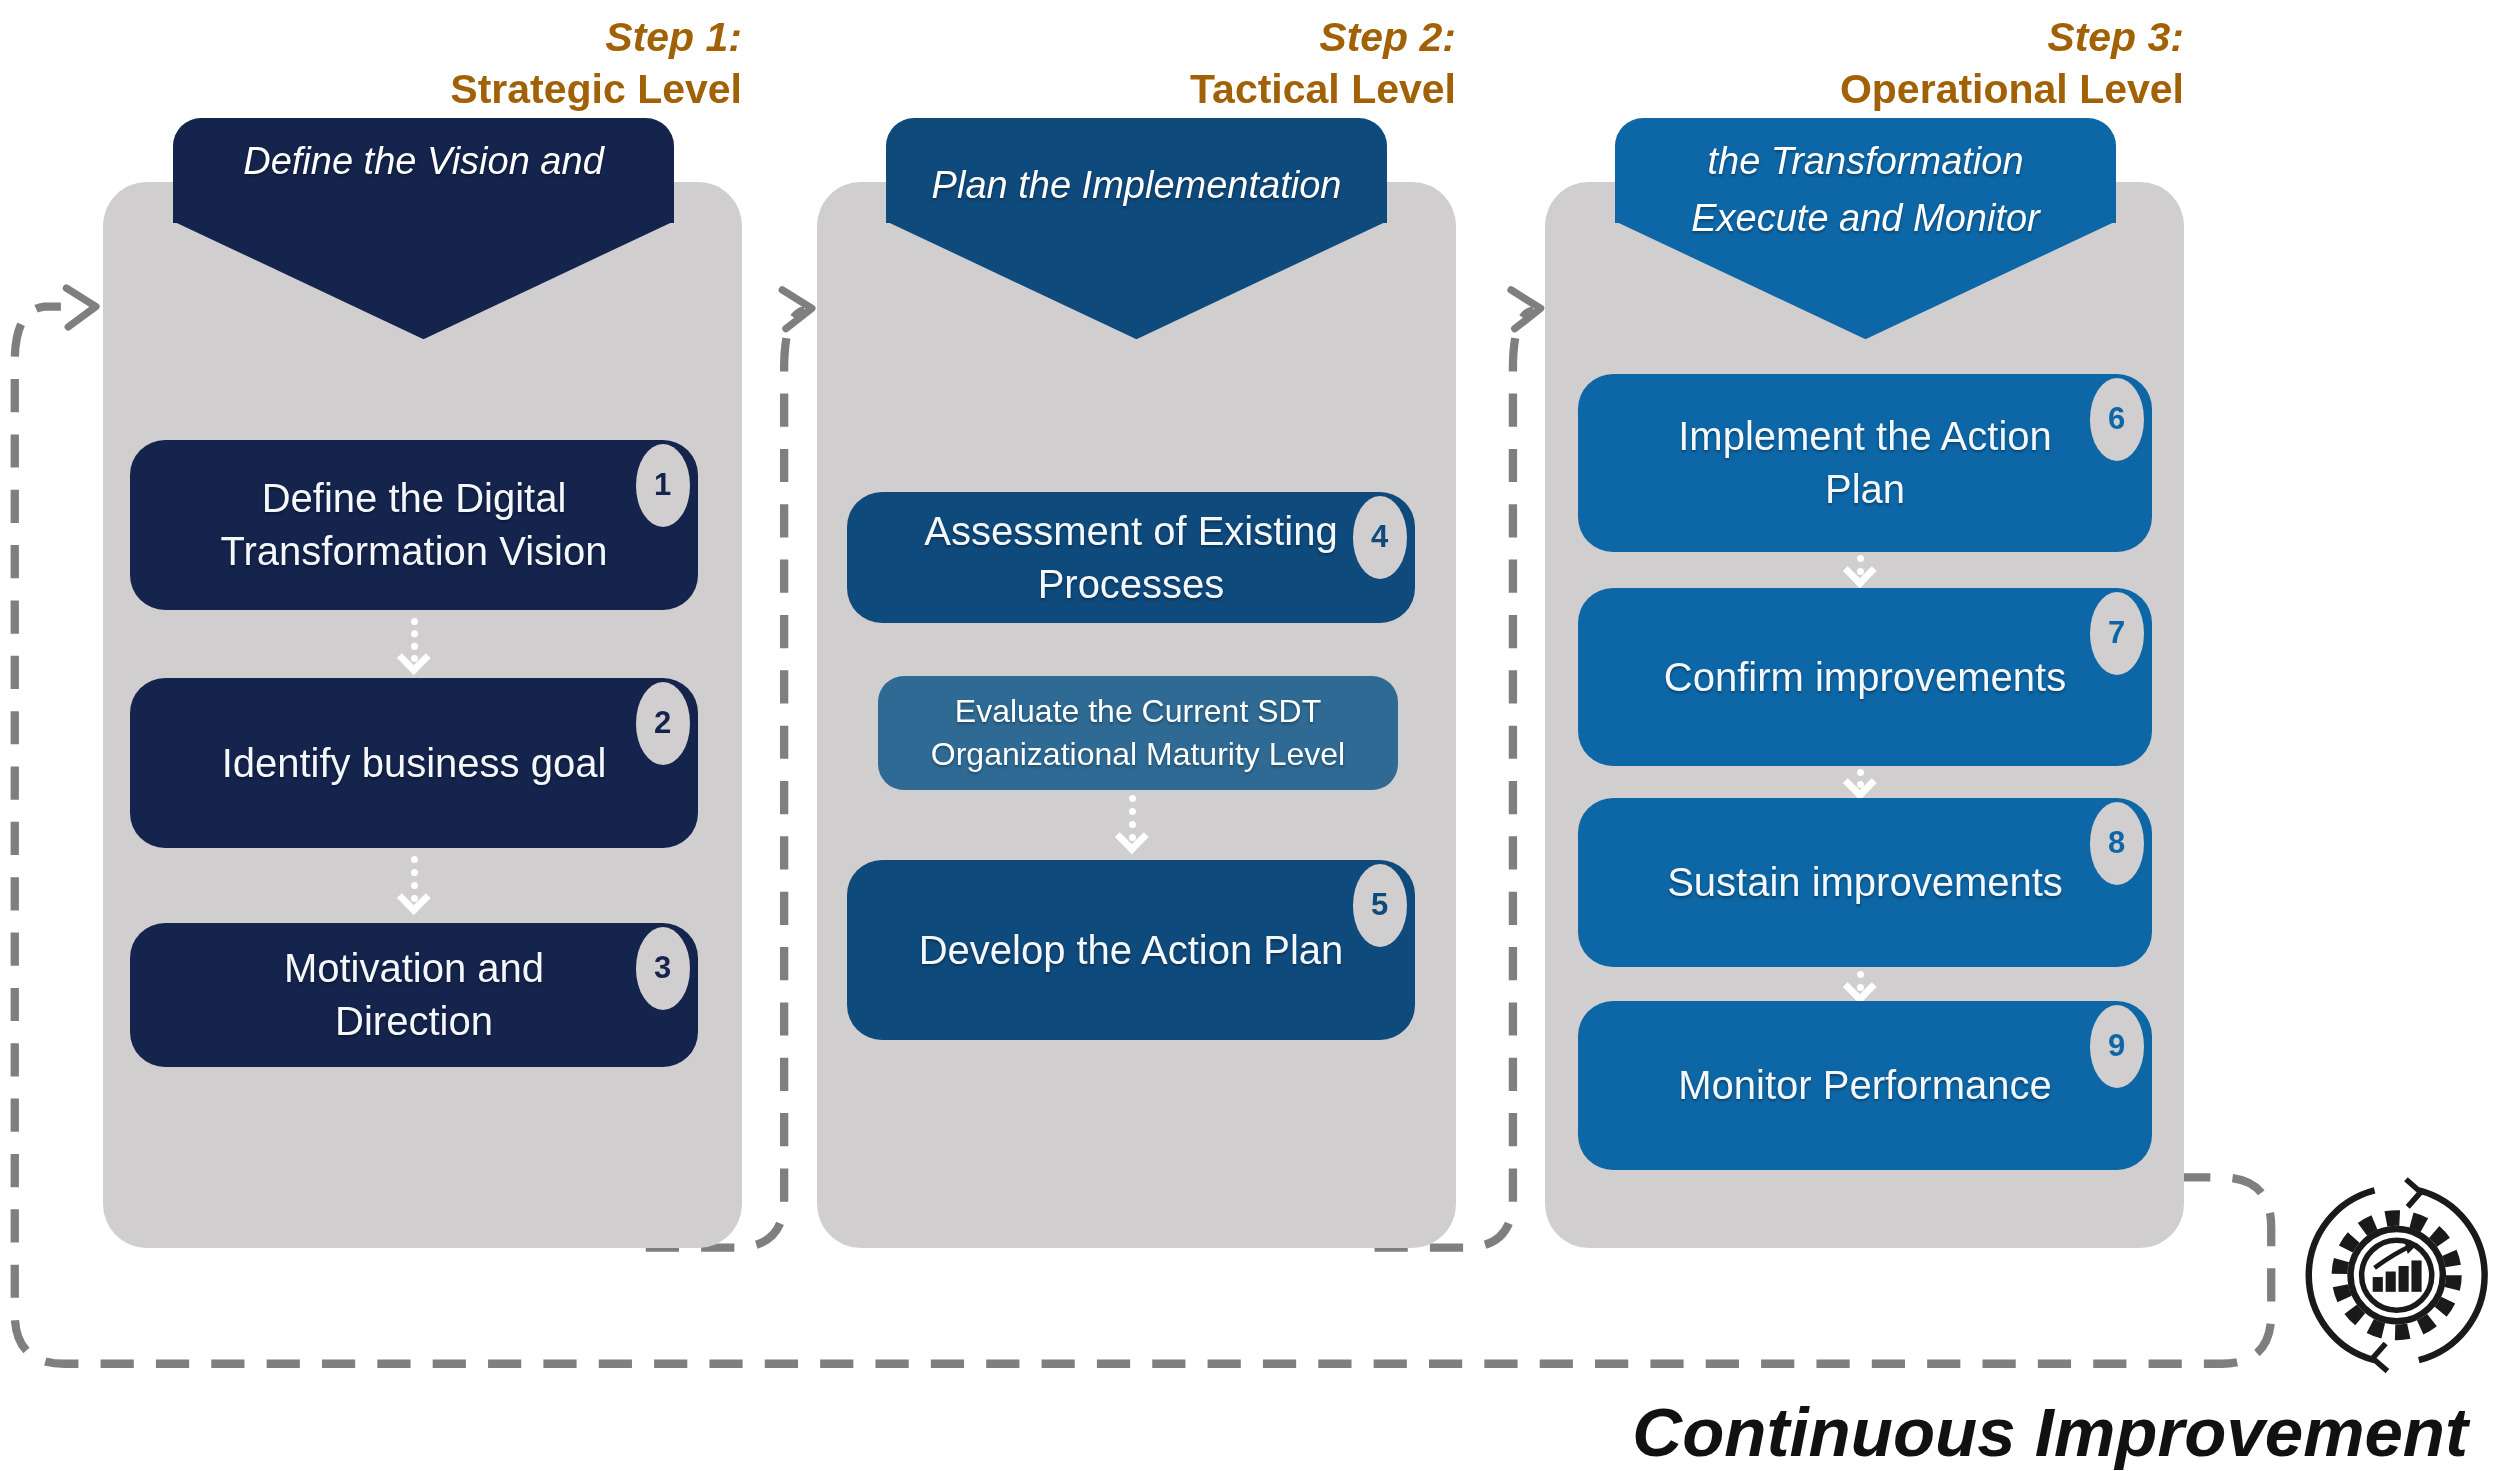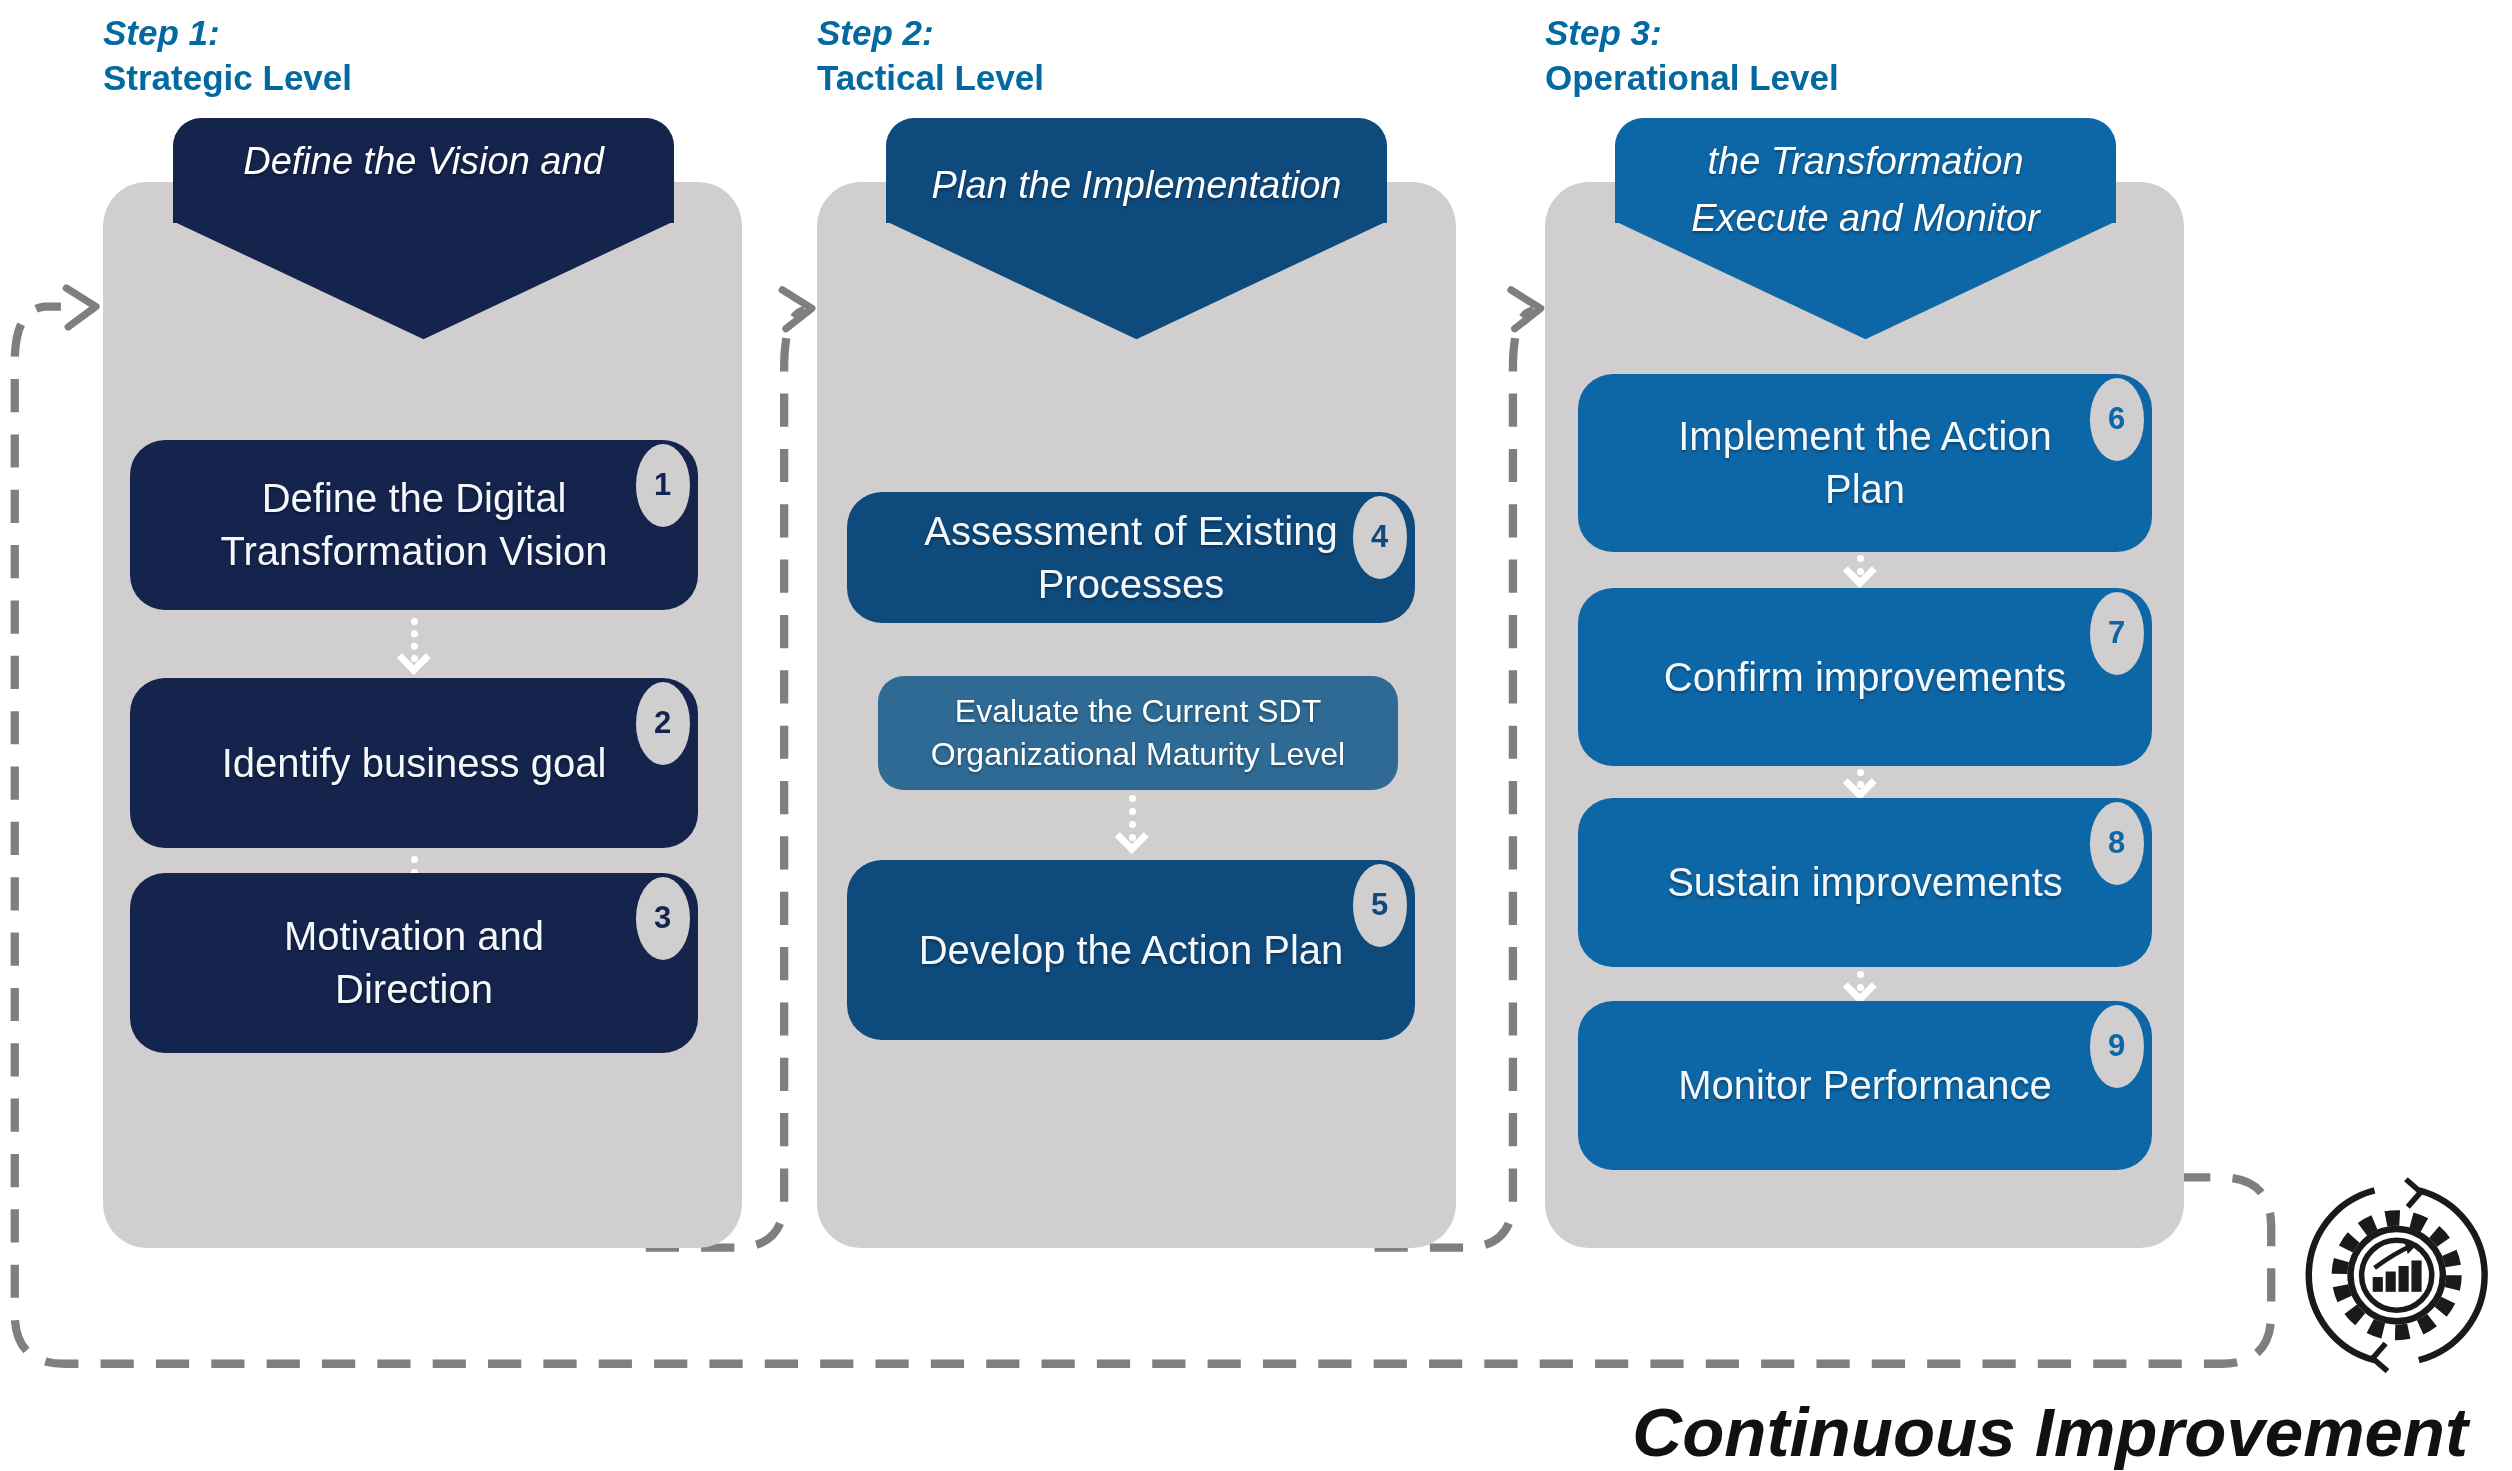--- a/index.html
+++ b/index.html
@@ -1,22 +1,22 @@
 <!DOCTYPE html>
 <html style="font-size:14.8px"><head>
 <meta charset="utf-8">
 <style>
   html,body{margin:0;padding:0;}
   body{
     width:2512px;height:1472px;position:relative;background:#ffffff;
     font-family:"Liberation Sans", sans-serif;overflow:hidden;
   }
   
-  .coltitle{position:absolute;top:11px;width:639px;text-align:left;
-    font-size:35px;line-height:1.28;color:#0369a1;}
+  .coltitle{position:absolute;top:11px;width:639px;text-align:right;
+    font-size:41px;line-height:1.28;color:#a16207;}
   .coltitle .step{font-weight:bold;font-style:italic;}
   .coltitle .level{font-weight:bold;}
   .t1{left:103px}.t2{left:817px}.t3{left:1545px}
 
   
   .panel{position:absolute;top:182px;width:639px;height:1066px;
     background:#d0cece;border-radius:44px;}
   .p1{left:103px}.p2{left:817px}.p3{left:1545px}
 
   
@@ -39,21 +39,21 @@
     text-align:center;font-size:40px;line-height:1.32;
     text-shadow:0 1.8px 2.8px rgba(0,0,0,.35);}
   .col1 .box{background:#15244d;}
   .col2 .box{background:#0f4a7d;}
   .col3 .box{background:#0d67a7;}
   .c1box{left:130px;width:568px;}
   .c2box{left:847px;width:568px;}
   .c3box{left:1578px;width:574px;}
   .box1{top:440px;height:170px}
   .box2{top:678px;height:170px}
-  .box3{top:873px;height:180px}
+  .box3{top:923px;height:144px}
   .box4{top:492px;height:131px}
   .box5{top:860px;height:180px}
   .box6{top:374px;height:178px}
   .box7{top:588px;height:178px}
   .box8{top:798px;height:169px}
   .box9{top:1001px;height:169px}
 
   
   .subbox{position:absolute;left:878px;top:676px;width:520px;height:114px;
     background:#2e6a93;border-radius:26px;color:#ffffff;font-weight:normal;

